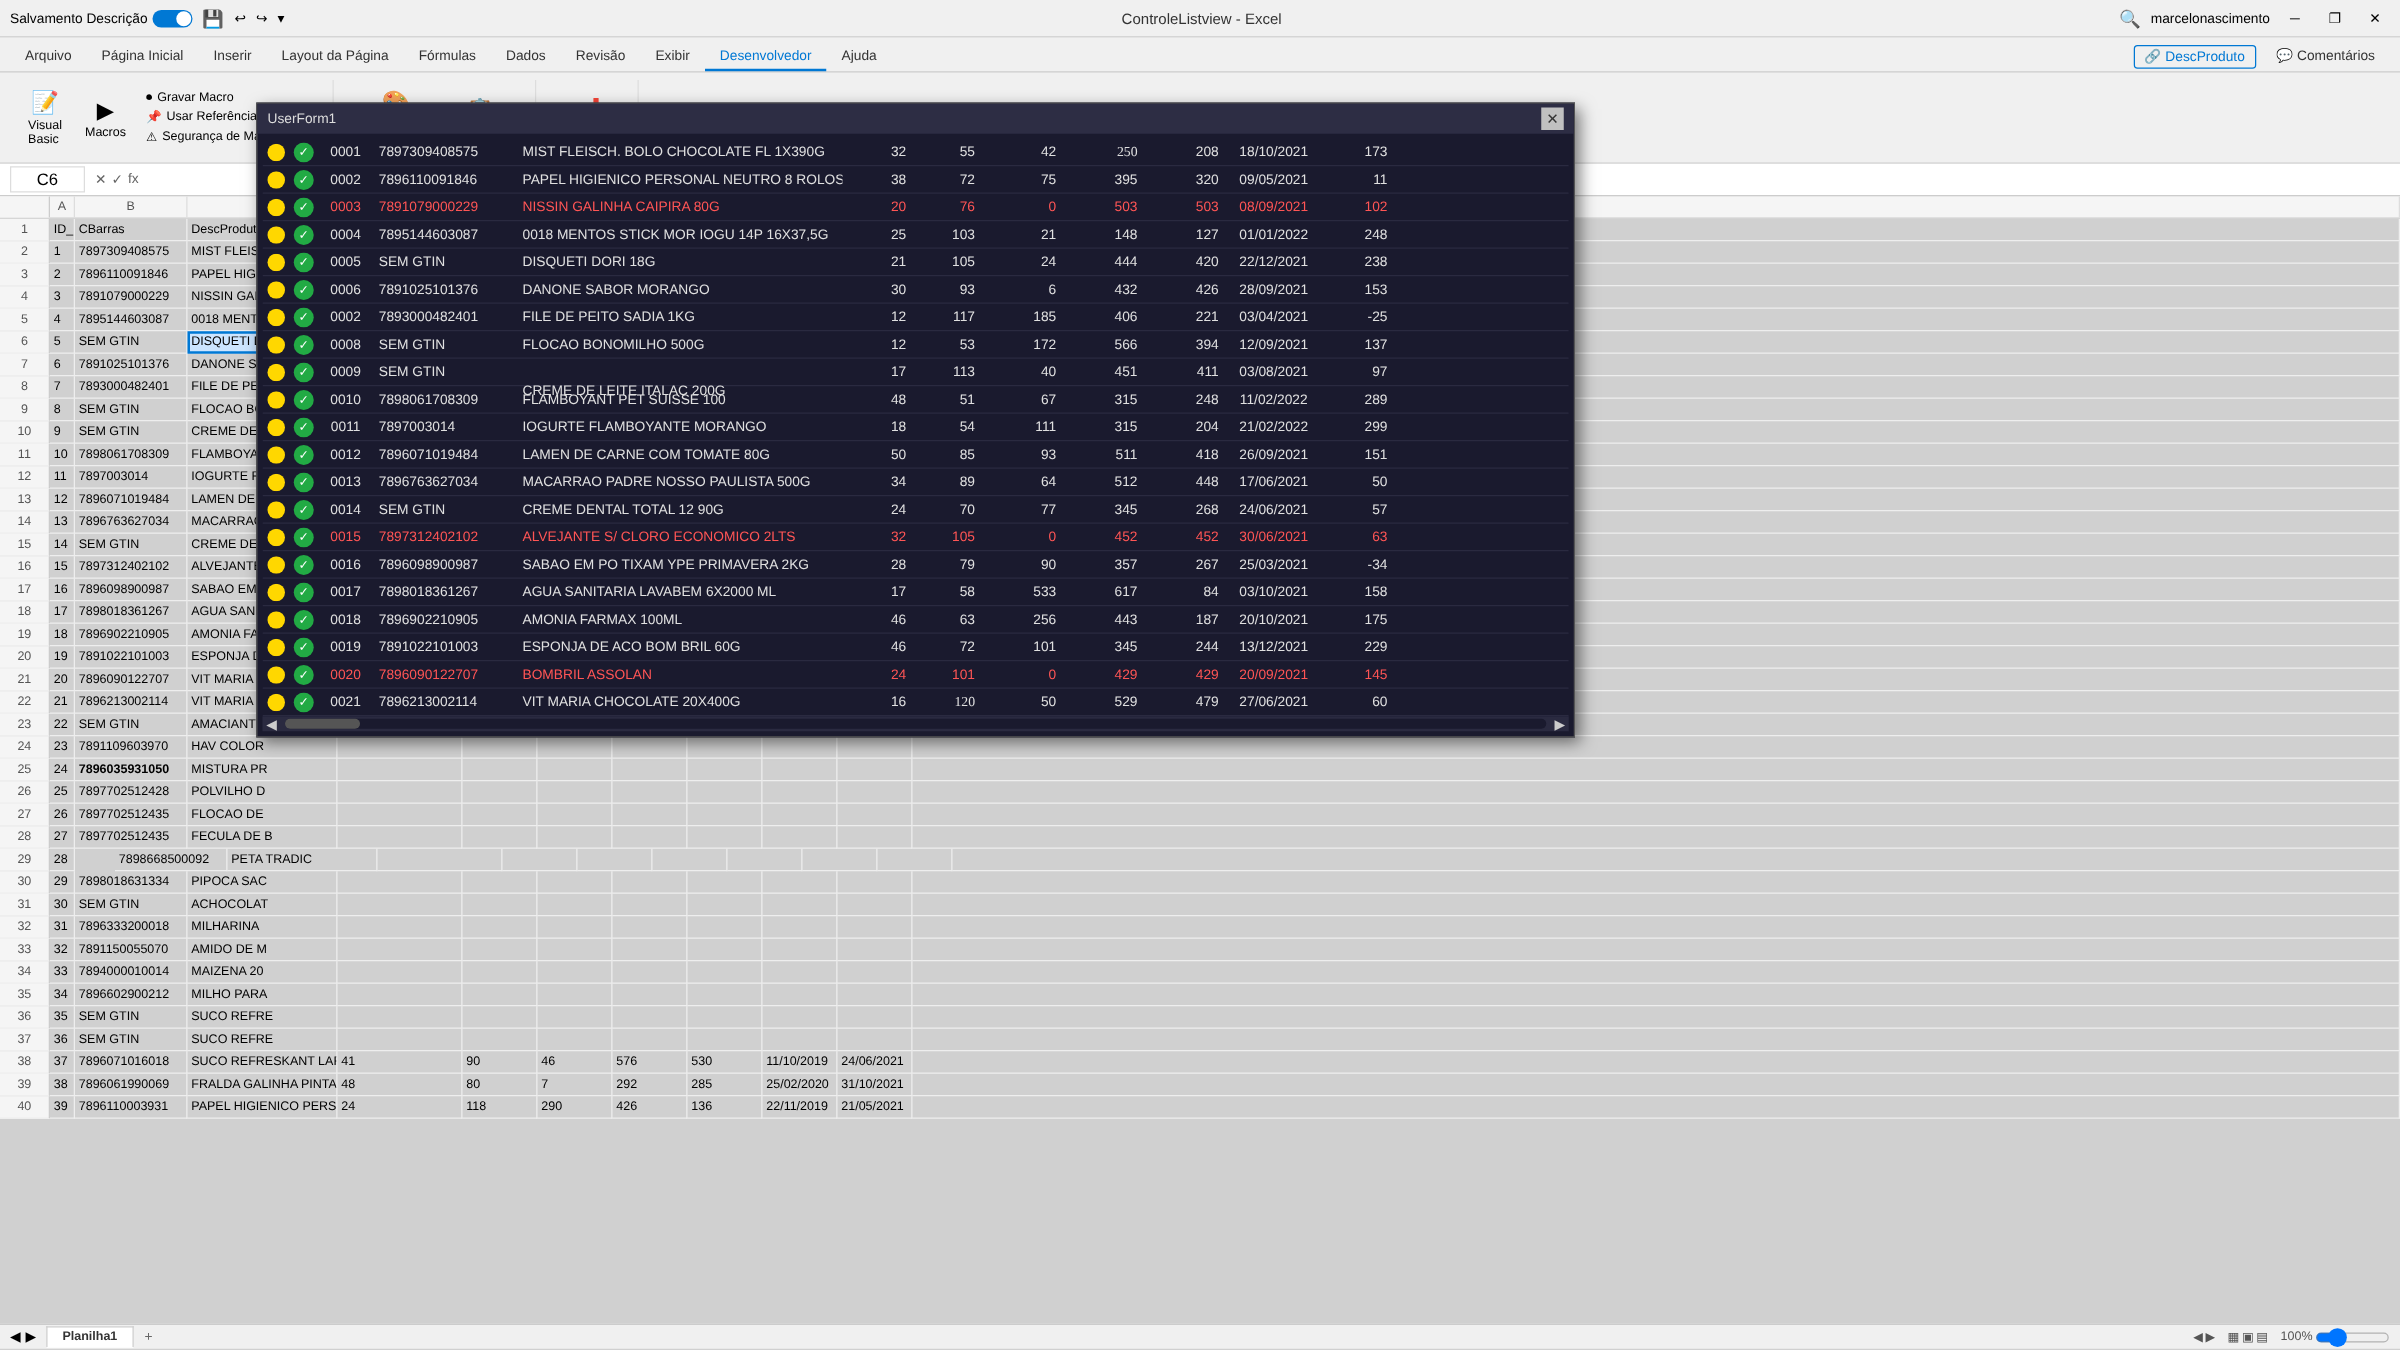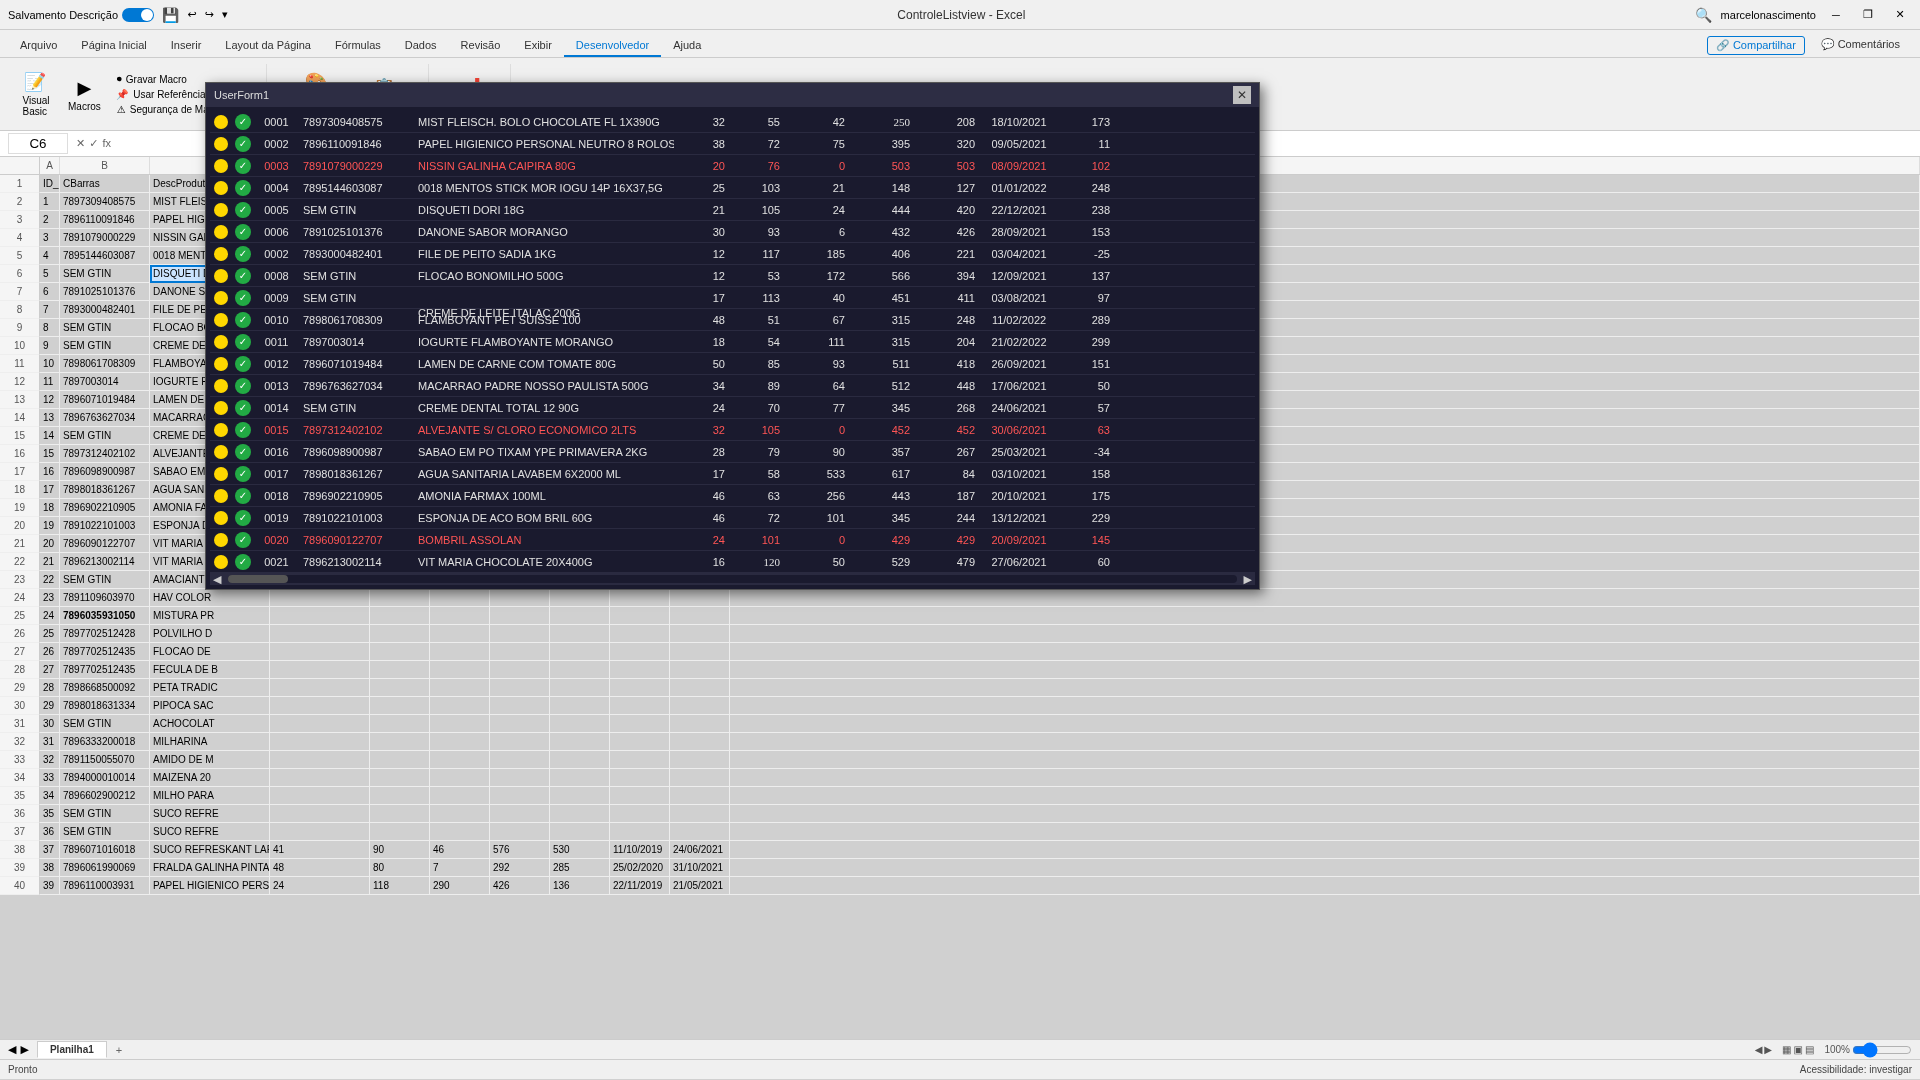--- a/index.html
+++ b/index.html
@@ -123,21 +123,21 @@
     <div class="ribbon-tab">Página Inicial</div>
     <div class="ribbon-tab">Inserir</div>
     <div class="ribbon-tab">Layout da Página</div>
     <div class="ribbon-tab">Fórmulas</div>
     <div class="ribbon-tab">Dados</div>
     <div class="ribbon-tab">Revisão</div>
     <div class="ribbon-tab">Exibir</div>
     <div class="ribbon-tab active">Desenvolvedor</div>
     <div class="ribbon-tab">Ajuda</div>
     <div style="flex:1"></div>
-    <div class="ribbon-tab" style="color:#0078d4;border:1px solid #0078d4;border-radius:3px;padding:2px 8px;margin-bottom:2px;">🔗 Compartilhar</div>
+    <div class="ribbon-tab" style="color:#0078d4;border:1px solid #0078d4;border-radius:3px;padding:2px 8px;margin-bottom:2px;">🔗 DescProduto</div>
     <div class="ribbon-tab" style="margin-left:4px;">💬 Comentários</div>
   </div>
   <div class="ribbon-content">
     <div class="ribbon-group">
       <div class="ribbon-btn">
         <div class="ribbon-btn-icon">📝</div>
         <span>Visual<br>Basic</span>
       </div>
       <div class="ribbon-btn">
         <div class="ribbon-btn-icon">▶</div>
@@ -597,21 +597,21 @@
             <div class="grid-cell" style="width: 60px; min-width: 60px;"></div>
             <div class="grid-cell" style="width: 60px; min-width: 60px;"></div>
             <div class="grid-cell" style="width: 60px; min-width: 60px;"></div>
             <div class="grid-cell" style="width: 60px; min-width: 60px;"></div>
             <div class="grid-cell" style="width: 60px; min-width: 60px;"></div>
             <div class="grid-cell" style="flex: 1 1 0%;"></div>
           </div>
           <div class="grid-row">
             <div class="grid-row-num">29</div>
             <div class="grid-cell" style="width: 20px; min-width: 20px;">28</div>
-            <div class="grid-cell" style="width: 90px; min-width: 90px;">7898668500092</div>
+            <div class="grid-cell" style="width: 90px; min-width: 90px; margin-left: 32px;">7898668500092</div>
             <div class="grid-cell" style="width: 120px; min-width: 120px;">PETA TRADIC</div>
             <div class="grid-cell" style="width: 100px; min-width: 100px;"></div>
             <div class="grid-cell" style="width: 60px; min-width: 60px;"></div>
             <div class="grid-cell" style="width: 60px; min-width: 60px;"></div>
             <div class="grid-cell" style="width: 60px; min-width: 60px;"></div>
             <div class="grid-cell" style="width: 60px; min-width: 60px;"></div>
             <div class="grid-cell" style="width: 60px; min-width: 60px;"></div>
             <div class="grid-cell" style="width: 60px; min-width: 60px;"></div>
             <div class="grid-cell" style="flex: 1 1 0%;"></div>
           </div>
@@ -784,24 +784,20 @@
       <span style="cursor:pointer;">◀</span>
       <span style="cursor:pointer;">▶</span>
       <span style="cursor:pointer;margin-left:8px;">▦</span>
       <span style="cursor:pointer;">▣</span>
       <span style="cursor:pointer;">▤</span>
       <span style="margin-left:8px;">100%</span>
       <input type="range" min="10" max="400" value="100" style="width: 60px;">
     </div>
   </div>
 
-  <div class="status-bar">
-    <span>Pronto</span>
-    <span>Acessibilidade: investigar</span>
-  </div>
 
 </div>
 
 <div class="userform">
   <div class="userform-titlebar">
     <span>UserForm1</span>
     <button class="userform-close">✕</button>
   </div>
   <div class="userform-body">
 

